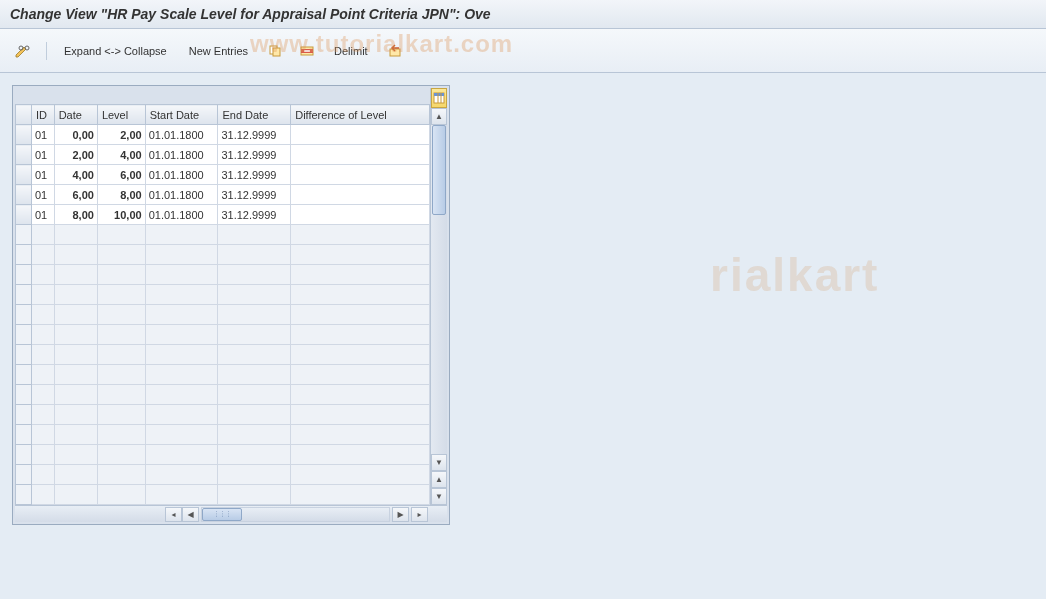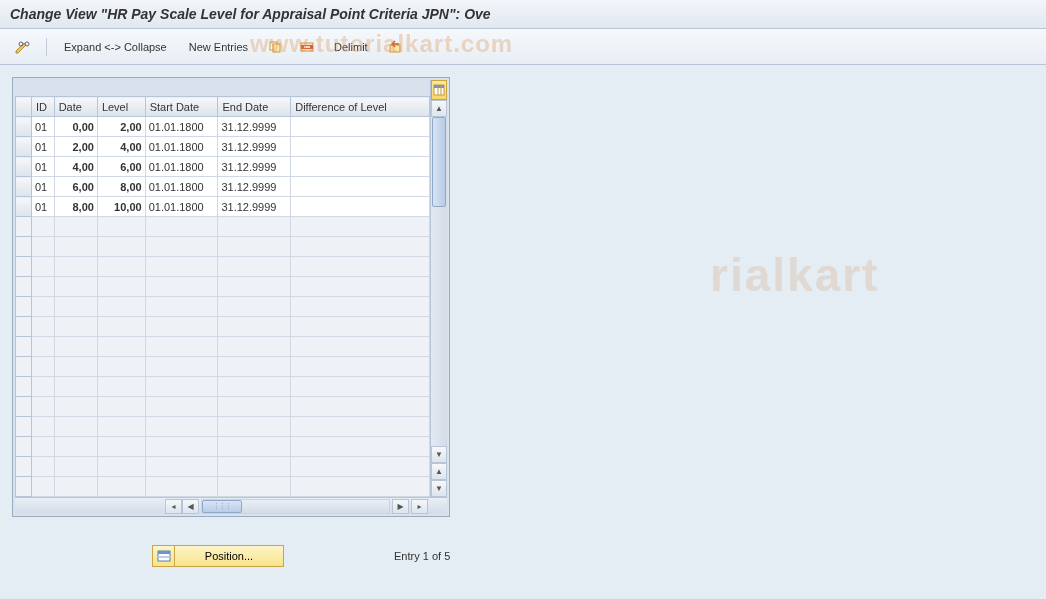--- a/index.html
+++ b/index.html
@@ -22,21 +22,21 @@
       font-size: 14px;
       color: #333;
     }
     .toolbar {
       background: linear-gradient(to bottom, #f5f8fb 0%, #e8eef5 100%);
       border-bottom: 1px solid #b8c5d6;
       padding: 4px 8px;
       display: flex;
       align-items: center;
       gap: 4px;
-      height: 36px;
+      height: 44px;
     }
     .tb-btn {
       display: inline-flex;
       align-items: center;
       justify-content: center;
       padding: 2px 6px;
       background: transparent;
       border: 1px solid transparent;
       border-radius: 3px;
       cursor: pointer;
@@ -488,27 +488,16 @@
           </div>
       </div>
       <div class="hscroll-right-group">
         <div class="hscroll-btn">▶</div>
         <div class="hscroll-btn">▸</div>
       </div>
       <div class="hscroll-corner"></div>
     </div>
   </div>
 
-  <div class="position-row">
-    <div class="pos-icon-btn">
-      <svg width="14" height="14" viewBox="0 0 14 14">
-          <rect x="1" y="2" width="12" height="10" fill="#fff" stroke="#5a7ab4"></rect>
-          <rect x="1" y="2" width="12" height="3" fill="#6a94d4"></rect>
-          <rect x="1" y="7" width="12" height="2" fill="#b8d0f0"></rect>
-        </svg>
-    </div>
-    <button class="pos-btn">Position...</button>
-    <span class="entry-label">Entry 1 of 5</span>
-  </div>
 </div>
 
 <div class="watermark">www.tutorialkart.com</div>
 <div class="watermark2">rialkart</div>
 
 </body></html>

